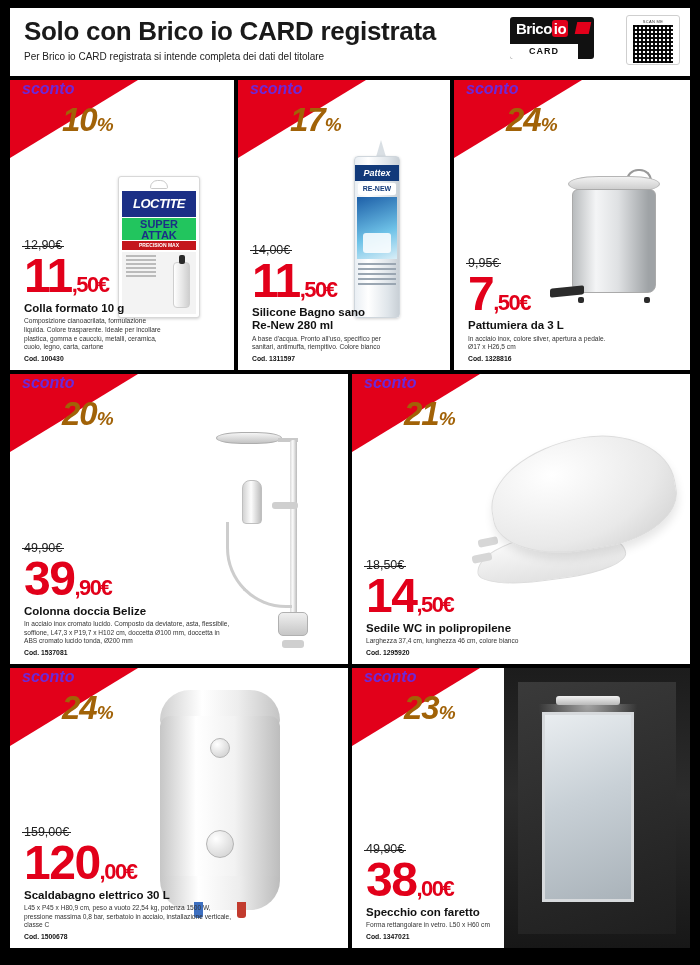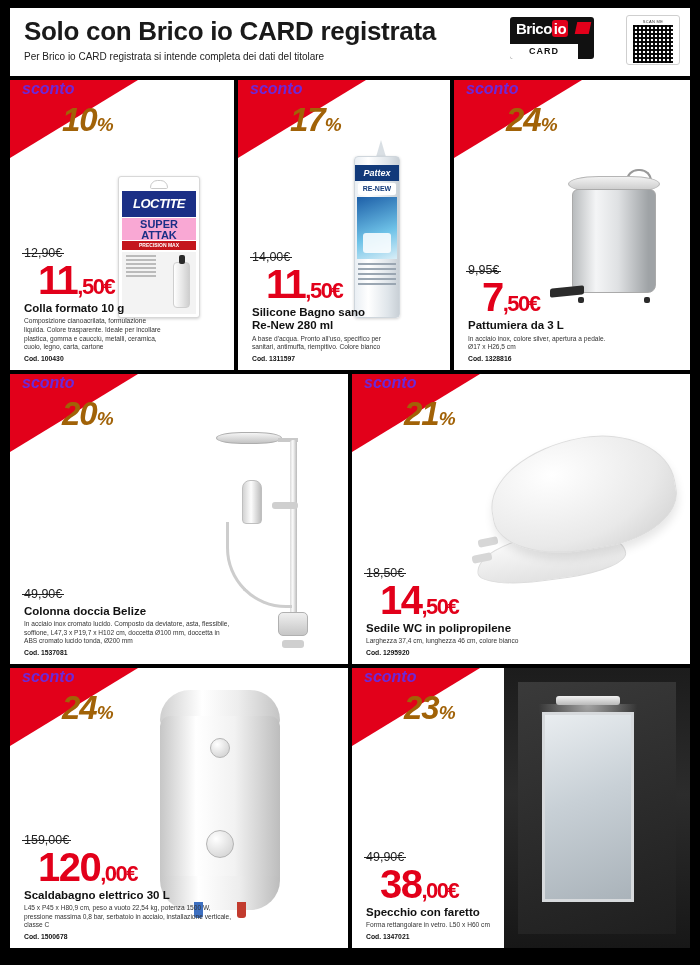--- a/index.html
+++ b/index.html
@@ -177,21 +177,21 @@
     height: 1px;
     background: #222;
   }
   .new-price {
     color: #e2001a;
     font-weight: bold;
     line-height: 0.95;
     letter-spacing: -1.5px;
     white-space: nowrap;
   }
-  .new-price .int { font-size: 40px; margin-left: 14px; }
+  .new-price .int { font-size: 48px; }
   .new-price .dec { font-size: 22px; }
   .new-price .eur { font-size: 22px; }
   .prod-name {
     font-size: 11.5px;
     font-weight: bold;
     color: #111;
     margin-top: 3px;
     line-height: 1.15;
   }
   .prod-desc {
@@ -230,21 +230,21 @@
     position: relative;
     width: 82px; height: 142px;
     background: #fff;
     border: 1px solid #d8d8d8;
     border-radius: 3px;
     box-shadow: 0 1px 3px rgba(0,0,0,.18);
     overflow: hidden;
   }
   .pack .hang { position:absolute; top:3px; left:31px; width:18px; height:9px; border:1px solid #c9c9c9; border-radius:9px 9px 2px 2px; }
   .pack .brandbar { position:absolute; top:14px; left:3px; right:3px; height:26px; background:#1b2f86; color:#fff; font-size:13px; font-weight:bold; text-align:center; line-height:26px; letter-spacing:-.5px; font-style:italic;}
-  .pack .yellowbar { position:absolute; top:41px; left:3px; right:3px; height:22px; background:#f9a8d4; color:#1b2f86; font-size:11px; font-weight:bold; text-align:center; line-height:11px; padding-top:1px;}
+  .pack .yellowbar { position:absolute; top:41px; left:3px; right:3px; height:22px; background:#22c55e; color:#1b2f86; font-size:11px; font-weight:bold; text-align:center; line-height:11px; padding-top:1px;}
   .pack .yellowbar span{display:block;}
   .pack .redbar { position:absolute; top:64px; left:3px; right:3px; height:9px; background:#c4161c; color:#fff; font-size:5px; font-weight:bold; text-align:center; line-height:9px;}
   .pack .bot { position:absolute; top:75px; left:3px; right:3px; bottom:3px; background:#f3f3f3; }
   .pack .bot .lines { position:absolute; left:4px; top:3px; width:30px; }
   .pack .bot .lines i { display:block; height:2px; background:#bbb; margin-bottom:2px; }
   .tube {
     position:absolute; right:6px; bottom:6px; width:17px; height:46px;
     background:linear-gradient(90deg,#ffffff,#e6e6e6 55%,#cfcfcf);
     border:1px solid #cfcfcf; border-radius:4px;
   }
@@ -547,20 +547,23 @@
           <div class="bracket"></div>
           <div class="hand"></div>
           <div class="hose"></div>
           <div class="valve"></div>
           <div class="base"></div>
         </div>
       </div>
 
       <div class="card-body">
         <div class="old-price">49,90€</div>
+        <div class="new-price">
+          <span class="int">39</span><span class="dec">,90</span><span class="eur">€</span>
+        </div>
         <div class="prod-name">Colonna doccia Belize</div>
         <div class="prod-desc">In acciaio inox cromato lucido. Composto da deviatore, asta, flessibile, soffione, L47,3 x P19,7 x H102 cm, doccetta Ø100 mm, doccetta in ABS cromato lucido tonda, Ø200 mm</div>
         <div class="prod-cod">Cod. 1537081</div>
       </div>
     </div>
 
     <div class="card c-sedile">
       <div class="ribbon">
         <div class="sconto">sconto</div>
         <div class="pct"><span>21</span><small>%</small></div>

